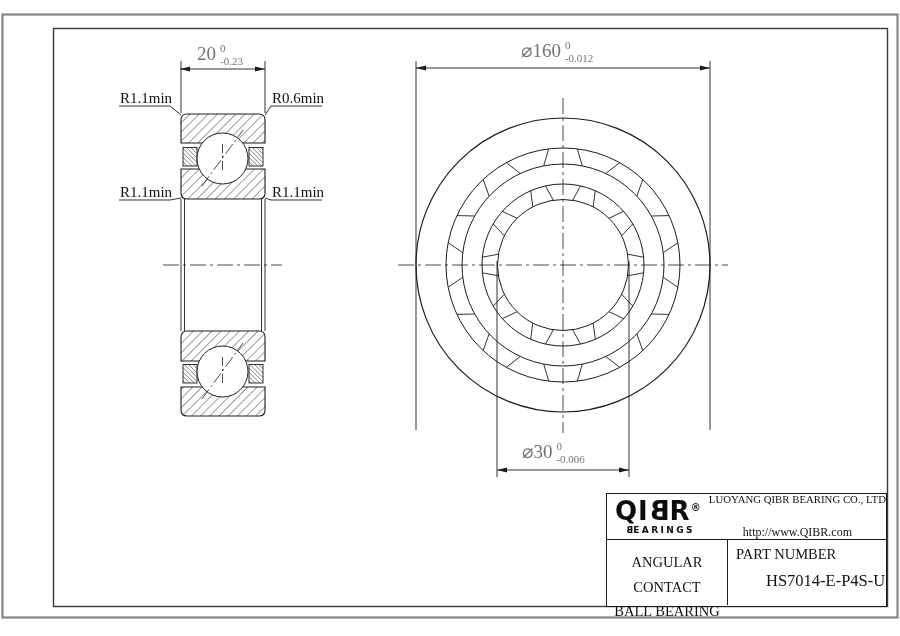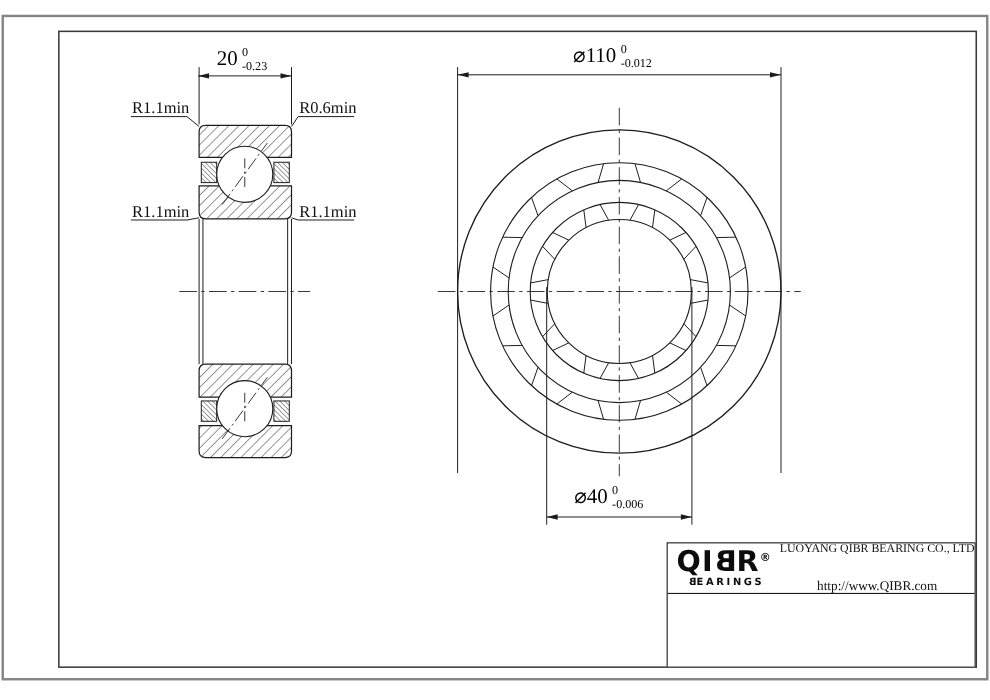--- a/index.html
+++ b/index.html
@@ -3,21 +3,21 @@
 <meta charset="utf-8">
 <style>
   html,body{margin:0;padding:0;width:900px;height:636px;background:#ffffff;overflow:hidden;}
   #sheet{position:relative;width:900px;height:636px;background:#fff;
          font-family:"Liberation Serif",serif;color:#111;}
   svg{position:absolute;left:0;top:0;}
   text{font-family:"Liberation Serif",serif;fill:#111;}
 
   
   .dim{position:absolute;display:flex;align-items:flex-start;gap:4px;
-       font-family:"Liberation Serif","DejaVu Sans",serif;color:#000000;}
+       font-family:"Liberation Serif","DejaVu Sans",serif;color:#737373;}
   .dim .val{font-size:19px;line-height:1;}
   .dim .tol{display:flex;flex-direction:column;font-size:11px;line-height:1.15;margin-top:-2px;}
   .dim .tol .up{align-self:flex-start;}
   .dim .tol .lo{white-space:nowrap;}
 
   
   #titleblock{position:absolute;left:606px;top:493px;width:281px;height:114px;
               border:1.6px solid #1a1a1a;box-sizing:border-box;background:#fff;}
   #tb-row1{height:45px;border-bottom:1.6px solid #1a1a1a;display:flex;align-items:center;}
   #logo-cell{width:124px;padding-left:8px;box-sizing:border-box;}
@@ -181,41 +181,51 @@
 
   <div class="dim" style="left:197px;top:44px;">
     <span class="val">20</span>
     <span class="tol">
       <span class="up">0</span>
       <span class="lo">-0.23</span>
     </span>
   </div>
 
   <div class="dim" style="left:521px;top:41px;">
-    <span class="val">⌀110</span>
+    <span class="val">⌀160</span>
     <span class="tol">
       <span class="up">0</span>
       <span class="lo">-0.012</span>
     </span>
   </div>
 
   <div class="dim" style="left:522px;top:442px;">
-    <span class="val">⌀40</span>
+    <span class="val">⌀30</span>
     <span class="tol">
       <span class="up">0</span>
       <span class="lo">-0.006</span>
     </span>
   </div>
 
   <div id="titleblock">
     <div id="tb-row1">
       <div id="logo-cell">
         <div id="logo-main"><span>QI<span class="mb">B</span>R</span><span id="logo-reg">®</span></div>
         <div id="logo-sub"><span class="mb">B</span>EARINGS</div>
       </div>
       <div id="company-cell">
         <div id="company-name">LUOYANG QIBR BEARING CO., LTD</div>
         <div id="company-site">http://www.QIBR.com</div>
       </div>
     </div>
+    <div id="tb-row2">
+      <div id="product-cell">
+        <div>ANGULAR CONTACT</div>
+        <div>BALL BEARING</div>
+      </div>
+      <div id="part-cell">
+        <div id="part-label">PART NUMBER</div>
+        <div id="part-number">HS7014-E-P4S-U</div>
+      </div>
+    </div>
   </div>
 
 </div>
 
 </body></html>

